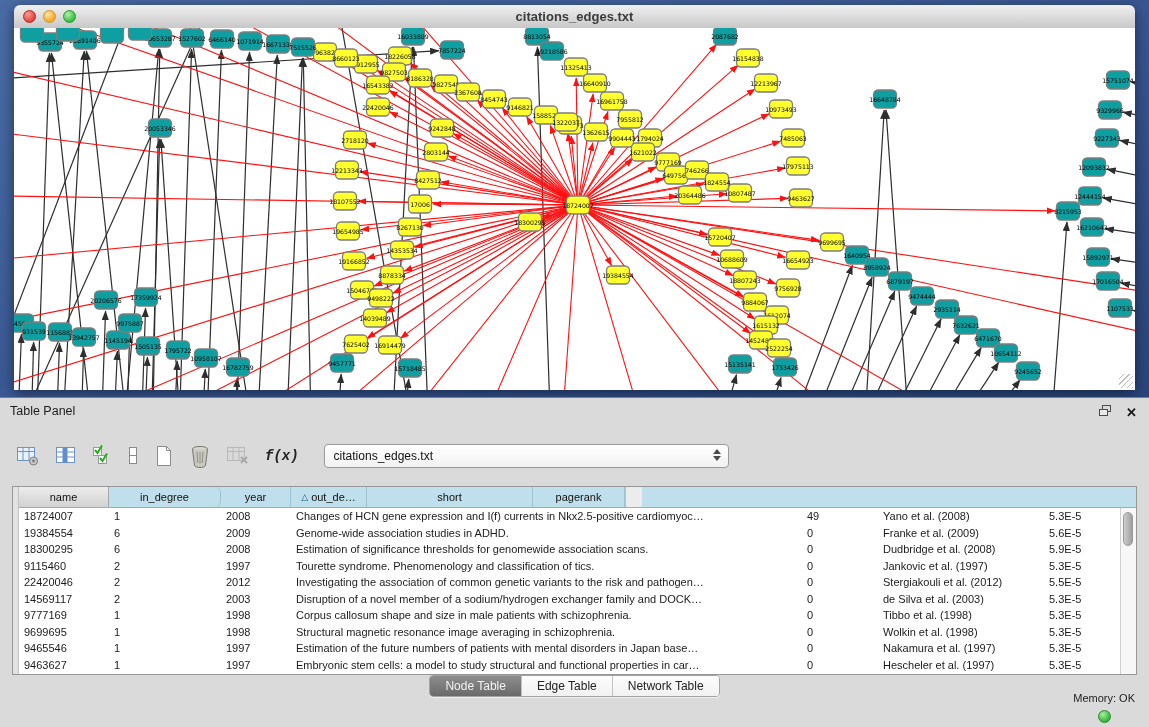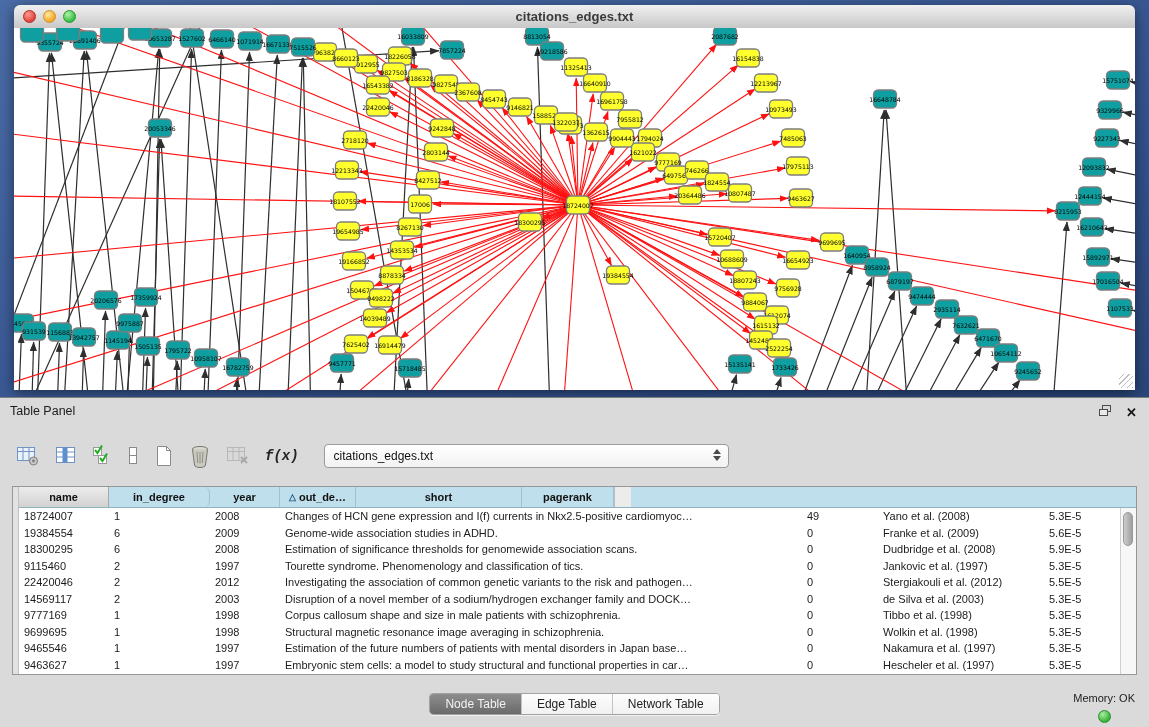--- a/index.html
+++ b/index.html
@@ -36,34 +36,34 @@
     border:1px solid #9b9b9b;border-radius:4px;display:flex;align-items:center;
     padding:0 22px 0 9px;font-size:12px;color:#111;position:relative;}
   .stepper{position:absolute;right:7px;top:4px;display:flex;flex-direction:column;gap:2px;}
   .stepper b{width:0;height:0;border-left:4px solid transparent;border-right:4px solid transparent;}
   .stepper .up{border-bottom:5px solid #4a4a4a;}
   .stepper .dn{border-top:5px solid #4a4a4a;}
   .tablebox{position:absolute;left:12px;right:12px;top:88px;height:187px;
     background:#fff;border:1px solid #979797;}
   .gutter{position:absolute;left:0;top:0;bottom:0;width:5px;background:#e2e2e2;border-right:1px solid #c2c2c2;}
   .thead{display:flex;height:20px;margin-left:6px;background:#c0dfec;font-size:11px;color:#111;
-    border-bottom:1px solid #8fb2c1;font-weight:bold;}
+    border-bottom:1px solid #8fb2c1;}
   .th{display:flex;align-items:center;justify-content:center;box-sizing:border-box;
     border-right:1px solid #9dc2d1;overflow:hidden;white-space:nowrap;gap:3px;}
   .th.namecol{background:linear-gradient(#ececec,#d2d2d2);border-right:1px solid #a8a8a8;}
   .hfill{width:16px;background:#ececec;border-left:1px solid #bdbdbd;}
   .sorttri{color:#16557e;font-size:9px;line-height:9px;}
   .tbody{margin-left:6px;font-size:11px;color:#1b1b1b;overflow:hidden;height:165px;}
   .tr{display:flex;height:16.5px;line-height:16.5px;white-space:nowrap;background:#fff;}
   .td{box-sizing:border-box;padding:0 5px;overflow:hidden;}
-  .c0{width:90px;} .c1{width:101px;border-radius:6px;} .c2{width:70px;} .c3{flex:1;} .c4{width:76px;} .c5{width:166px;} .c6{width:92px;}
+  .c0{width:90px;} .c1{width:112px;border-radius:6px;} .c2{width:70px;} .c3{flex:1;} .c4{width:76px;} .c5{width:166px;} .c6{width:92px;}
   .vscroll{position:absolute;right:0;top:21px;bottom:0;width:15px;background:#f7f7f7;border-left:1px solid #cfcfcf;}
   .vthumb{position:absolute;top:4px;left:2px;width:10px;height:34px;border-radius:6px;
     background:linear-gradient(90deg,#cdcdcd,#9f9f9f);border:1px solid #9a9a9a;box-sizing:border-box;}
-  .tabsrow{position:absolute;left:0;right:0;top:295px;display:flex;justify-content:center;}
+  .tabsrow{position:absolute;left:0;right:0;top:277px;display:flex;justify-content:center;}
   .tabbar{display:flex;height:20px;border:1px solid #a2a2a2;border-radius:4px;overflow:hidden;
     background:#fff;font-size:12px;box-shadow:0 1px 0 rgba(255,255,255,.6);}
   .tab{padding:0 15px;line-height:20px;color:#222;background:linear-gradient(#fdfdfd,#f1f1f1);
     border-right:1px solid #c3c3c3;}
   .tab:last-child{border-right:none;}
   .tab.sel{background:linear-gradient(#8d8d8d,#6a6a6a);color:#f3f3f3;}
   .statusbar{position:absolute;left:0;right:0;bottom:0;height:26px;}
   .memory{position:absolute;right:14px;bottom:5px;display:flex;align-items:center;gap:6px;
     font-size:11px;color:#222;flex-direction:column;}
   .memdot{width:13px;height:13px;border-radius:50%;box-sizing:border-box;

